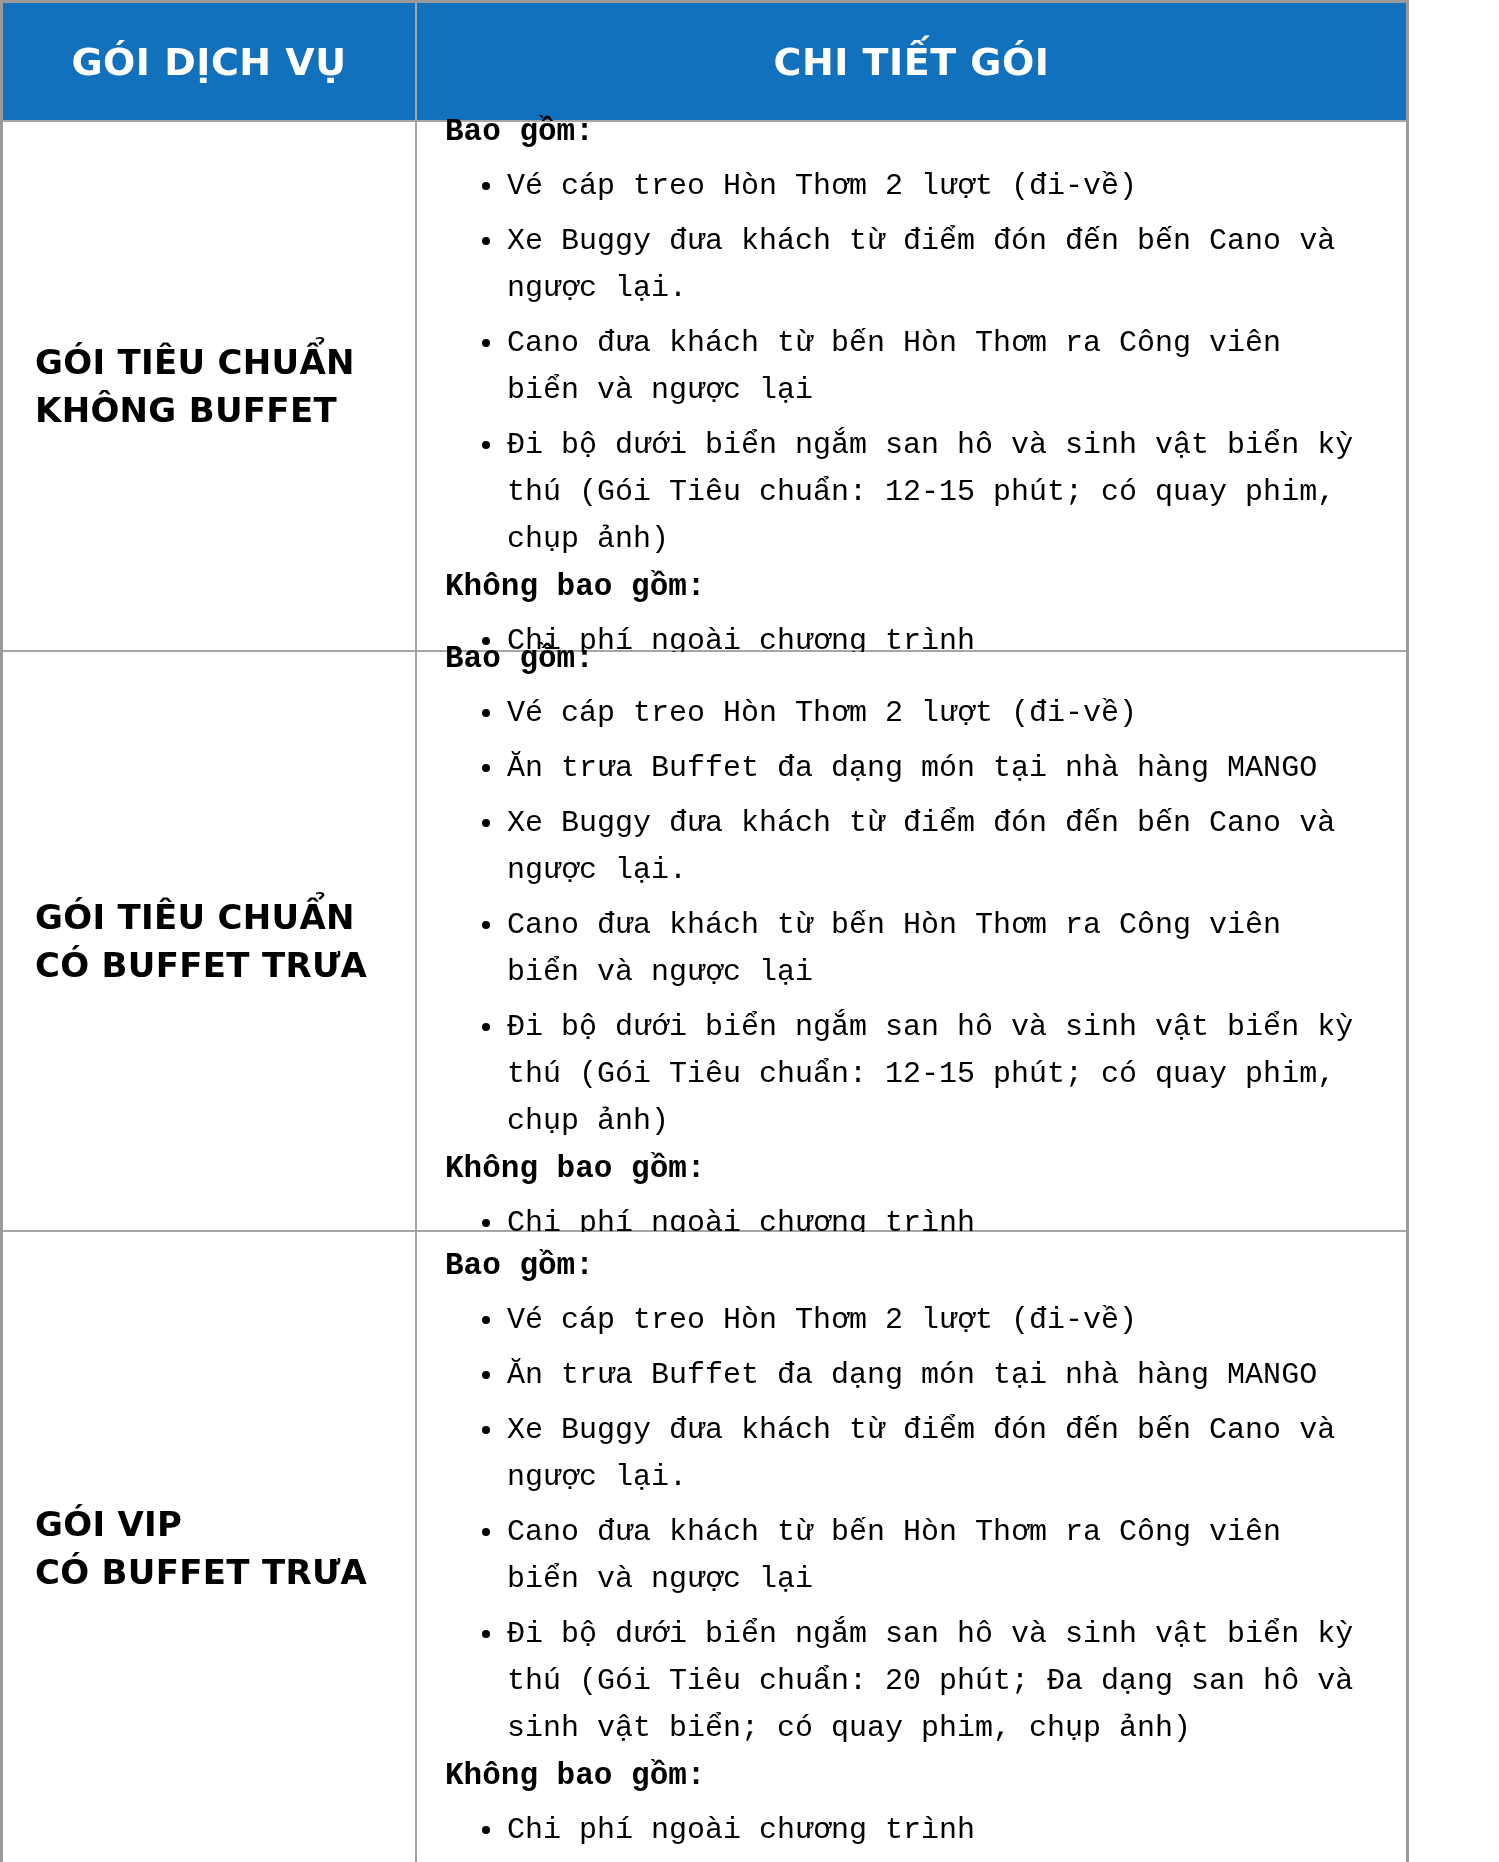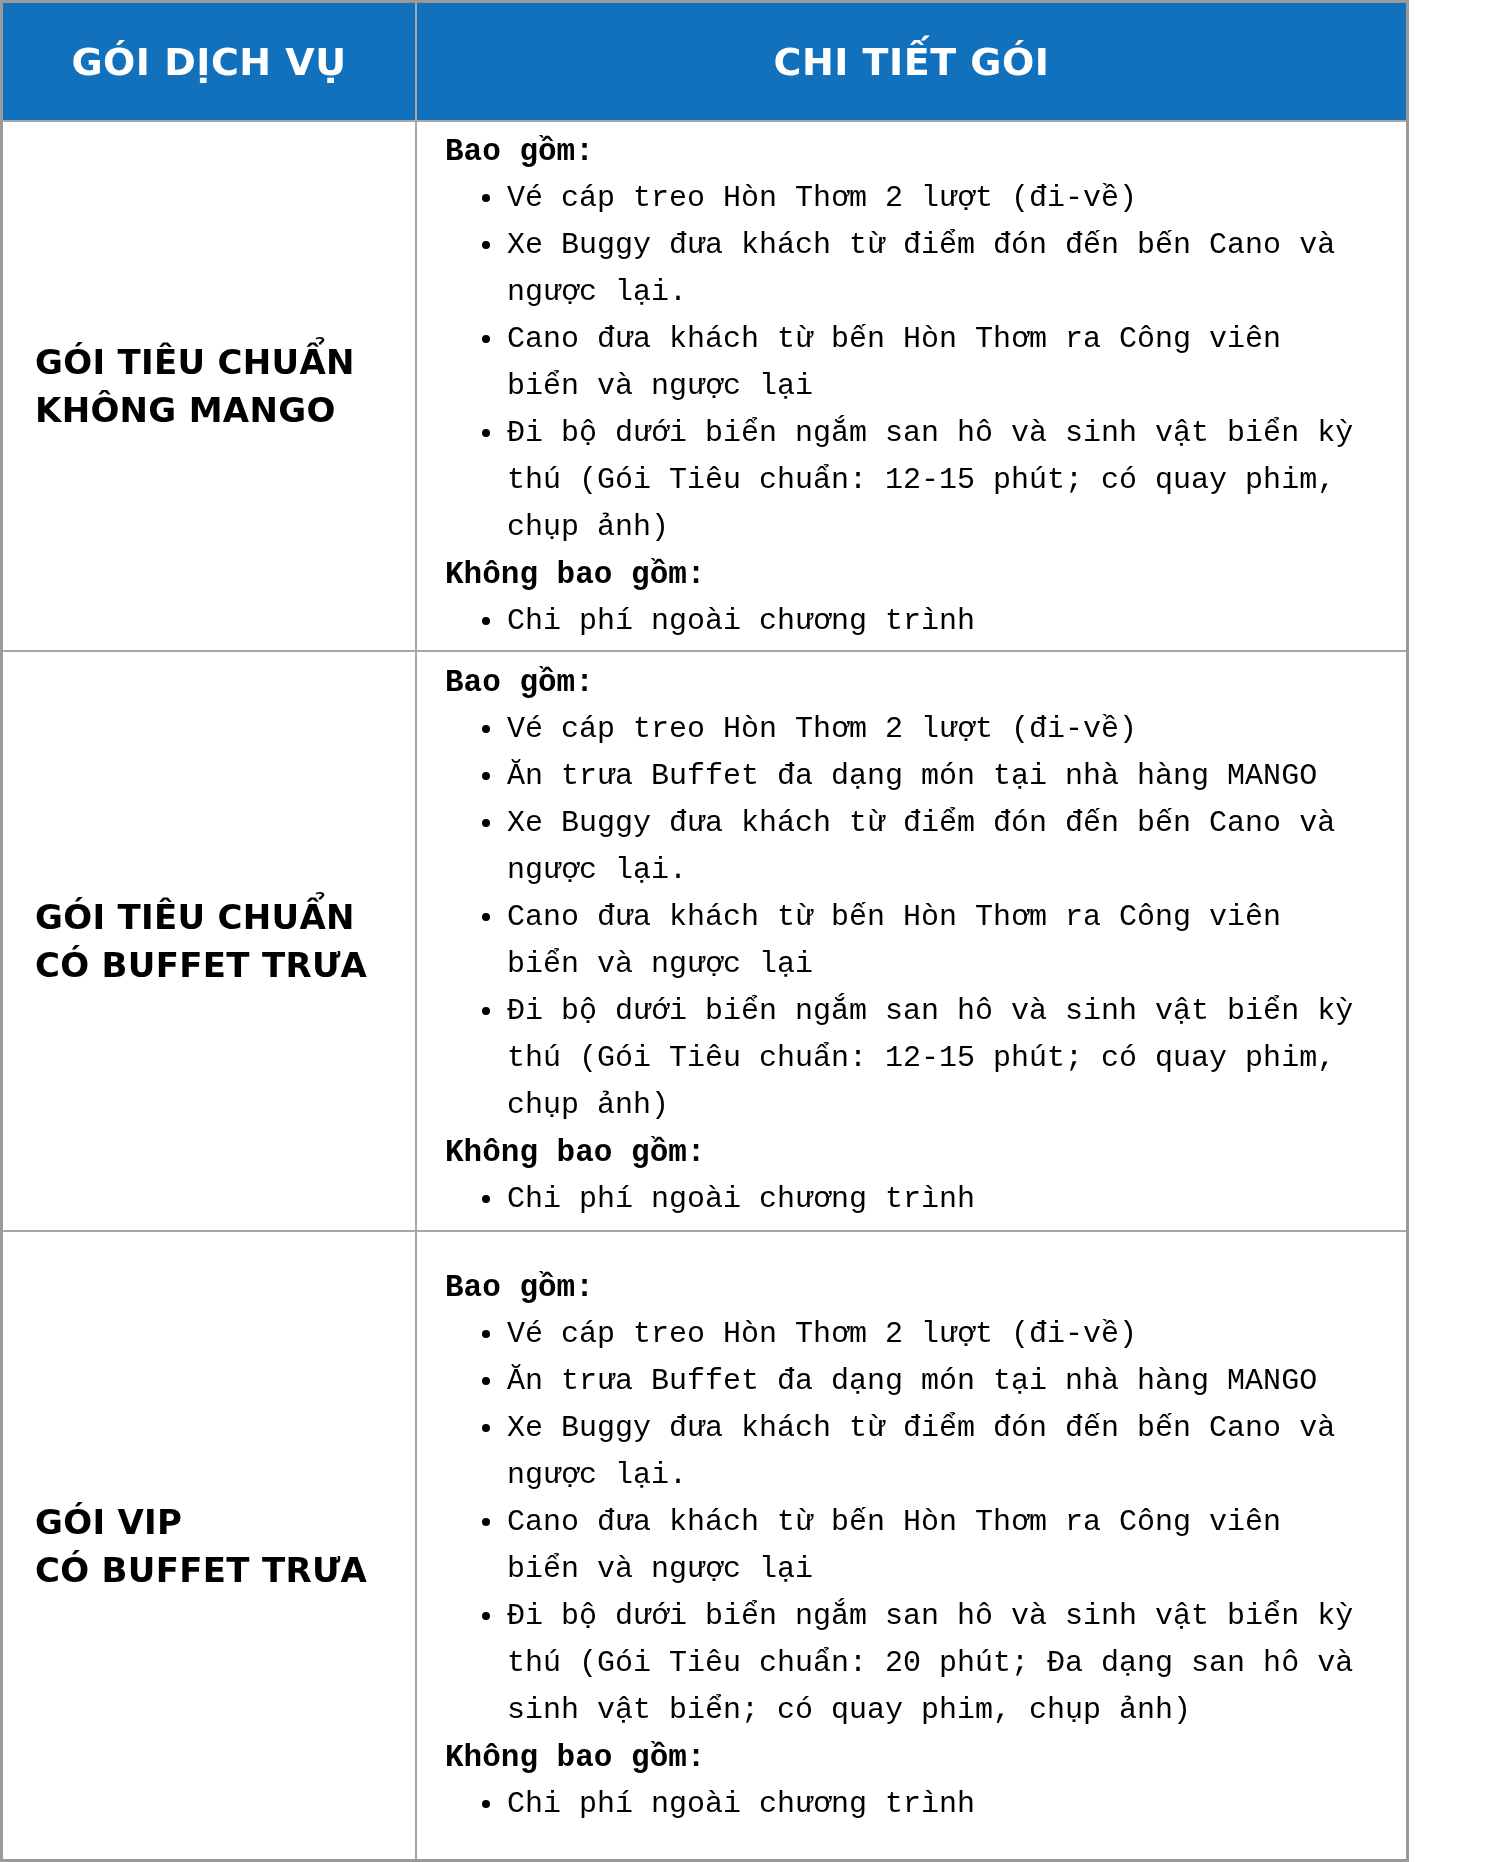--- a/index.html
+++ b/index.html
@@ -65,33 +65,34 @@
   }
   .detail-list {
     margin: 0;
     padding-left: 60px;
     list-style: disc;
   }
   .detail-list li {
     font-size: 30px;
     line-height: 47px;
     padding-left: 2px;
+    margin-top: 8px;
   }
 </style>
 </head>
 <body>
 
 <div class="pkg-table">
 
   <div class="cell header-cell">GÓI DỊCH VỤ</div>
   <div class="cell header-cell">CHI TIẾT GÓI</div>
 
   <div class="cell package-cell">
     <div class="package-line">GÓI TIÊU CHUẨN</div>
-    <div class="package-line">KHÔNG MANGO</div>
+    <div class="package-line">KHÔNG BUFFET</div>
   </div>
   <div class="cell details-cell">
     <div class="section-heading">Bao gồm:</div>
     <ul class="detail-list">
       <li>Vé cáp treo Hòn Thơm 2 lượt (đi-về)</li>
       <li>Xe Buggy đưa khách từ điểm đón đến bến Cano và ngược lại.</li>
       <li>Cano đưa khách từ bến Hòn Thơm ra Công viên biển và ngược lại</li>
       <li>Đi bộ dưới biển ngắm san hô và sinh vật biển kỳ thú (Gói Tiêu chuẩn: 12-15 phút; có quay phim, chụp ảnh)</li>
     </ul>
     <div class="section-heading">Không bao gồm:</div>

